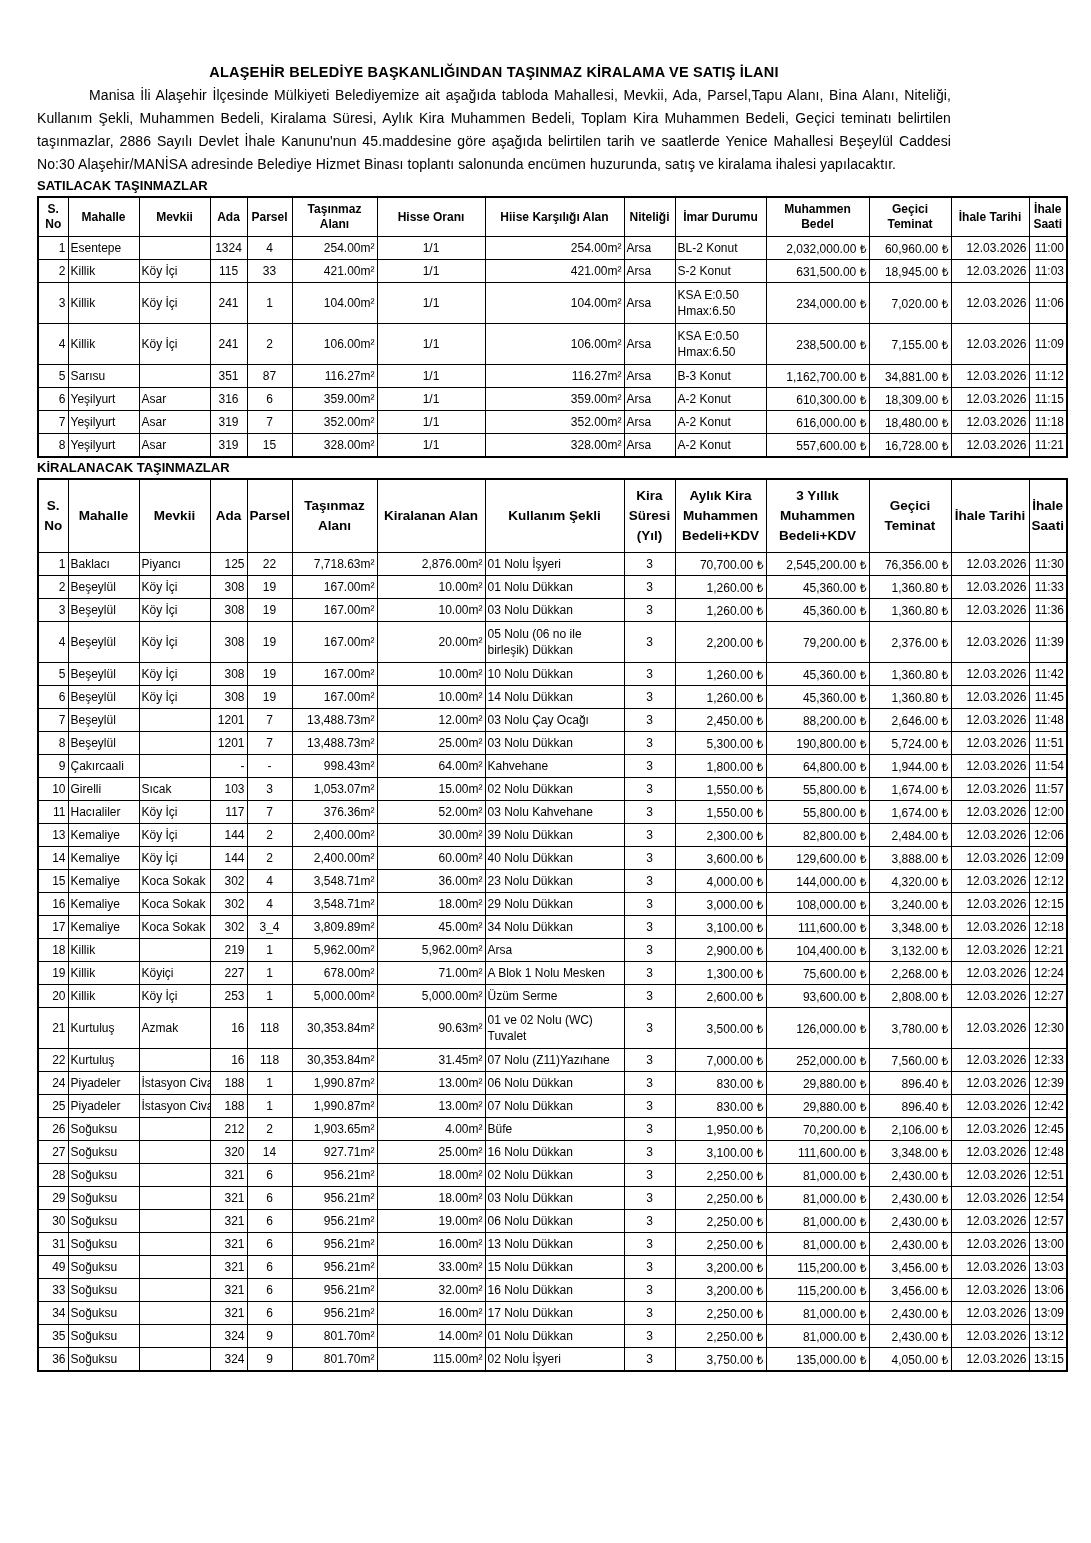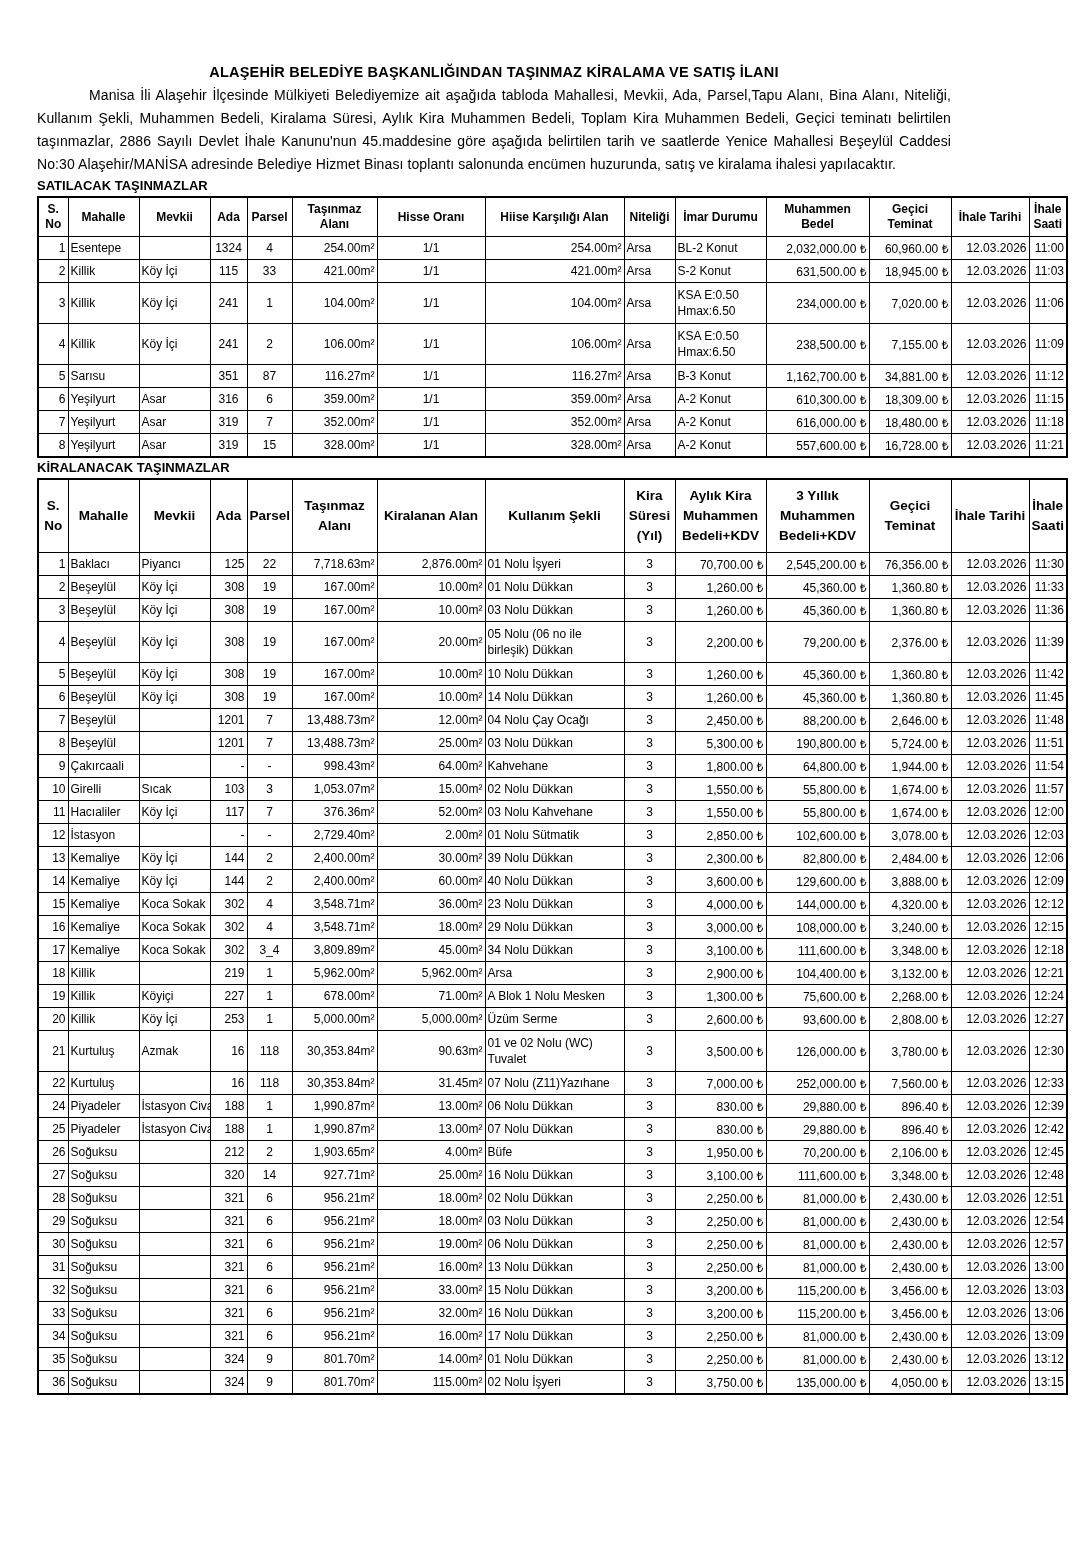--- a/index.html
+++ b/index.html
@@ -332,21 +332,21 @@
           <td class="r">11:45</td>
         </tr>
         <tr>
           <td class="r">7</td>
           <td class="l">Beşeylül</td>
           <td class="l"></td>
           <td class="r">1201</td>
           <td class="c">7</td>
           <td class="r">13,488.73m²</td>
           <td class="r">12.00m²</td>
-          <td class="l wrap">04 Nolu Çay Ocağı</td>
+          <td class="l wrap">03 Nolu Çay Ocağı</td>
           <td class="c">3</td>
           <td class="r">2,450.00 ₺</td>
           <td class="r">88,200.00 ₺</td>
           <td class="r">2,646.00 ₺</td>
           <td class="r">12.03.2026</td>
           <td class="r">11:48</td>
         </tr>
         <tr>
           <td class="r">8</td>
           <td class="l">Beşeylül</td>
@@ -403,36 +403,20 @@
           <td class="c">7</td>
           <td class="r">376.36m²</td>
           <td class="r">52.00m²</td>
           <td class="l wrap">03 Nolu Kahvehane</td>
           <td class="c">3</td>
           <td class="r">1,550.00 ₺</td>
           <td class="r">55,800.00 ₺</td>
           <td class="r">1,674.00 ₺</td>
           <td class="r">12.03.2026</td>
           <td class="r">12:00</td>
-        </tr>
-        <tr>
-          <td class="r">12</td>
-          <td class="l">İstasyon</td>
-          <td class="l"></td>
-          <td class="r">-</td>
-          <td class="c">-</td>
-          <td class="r">2,729.40m²</td>
-          <td class="r">2.00m²</td>
-          <td class="l wrap">01 Nolu Sütmatik</td>
-          <td class="c">3</td>
-          <td class="r">2,850.00 ₺</td>
-          <td class="r">102,600.00 ₺</td>
-          <td class="r">3,078.00 ₺</td>
-          <td class="r">12.03.2026</td>
-          <td class="r">12:03</td>
         </tr>
         <tr>
           <td class="r">13</td>
           <td class="l">Kemaliye</td>
           <td class="l">Köy İçi</td>
           <td class="r">144</td>
           <td class="c">2</td>
           <td class="r">2,400.00m²</td>
           <td class="r">30.00m²</td>
           <td class="l wrap">39 Nolu Dükkan</td>
@@ -709,21 +693,21 @@
           <td class="r">16.00m²</td>
           <td class="l wrap">13 Nolu Dükkan</td>
           <td class="c">3</td>
           <td class="r">2,250.00 ₺</td>
           <td class="r">81,000.00 ₺</td>
           <td class="r">2,430.00 ₺</td>
           <td class="r">12.03.2026</td>
           <td class="r">13:00</td>
         </tr>
         <tr>
-          <td class="r">32</td>
+          <td class="r">49</td>
           <td class="l">Soğuksu</td>
           <td class="l"></td>
           <td class="r">321</td>
           <td class="c">6</td>
           <td class="r">956.21m²</td>
           <td class="r">33.00m²</td>
           <td class="l wrap">15 Nolu Dükkan</td>
           <td class="c">3</td>
           <td class="r">3,200.00 ₺</td>
           <td class="r">115,200.00 ₺</td>

